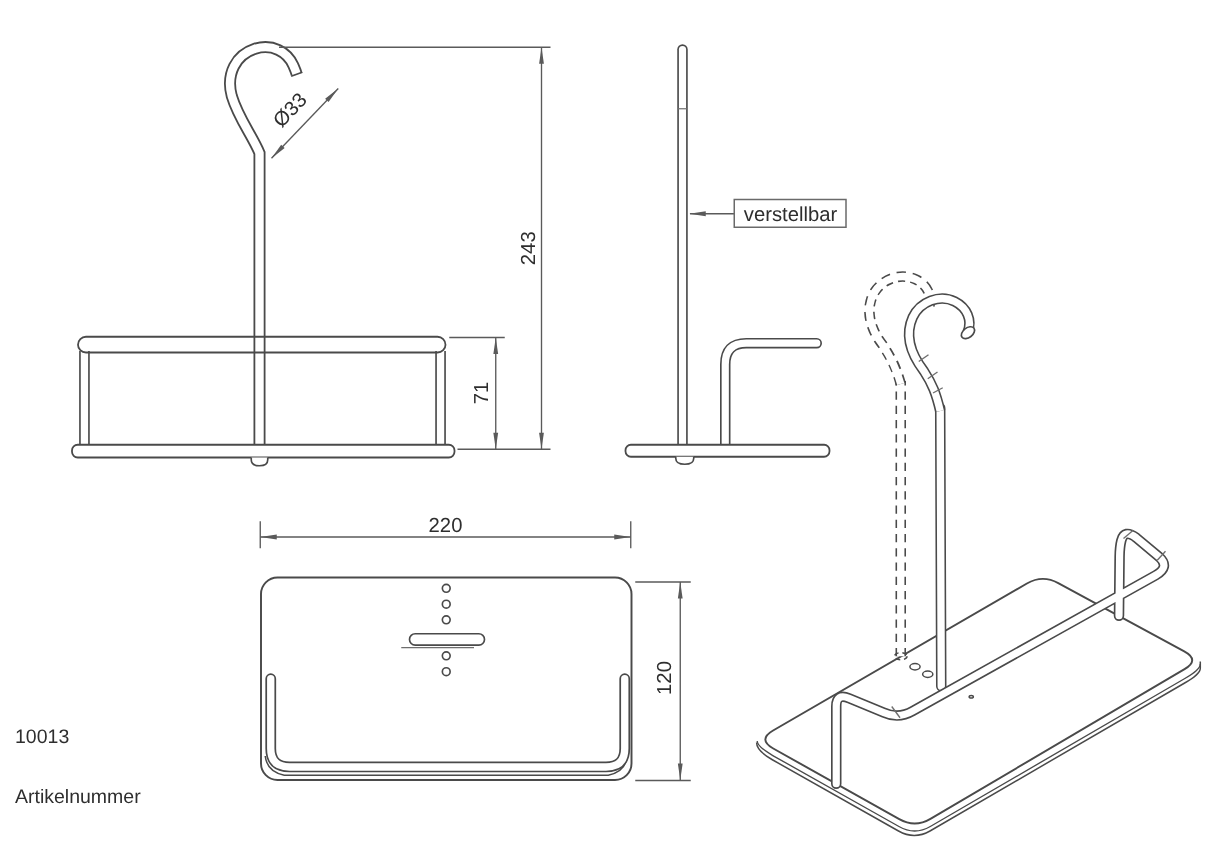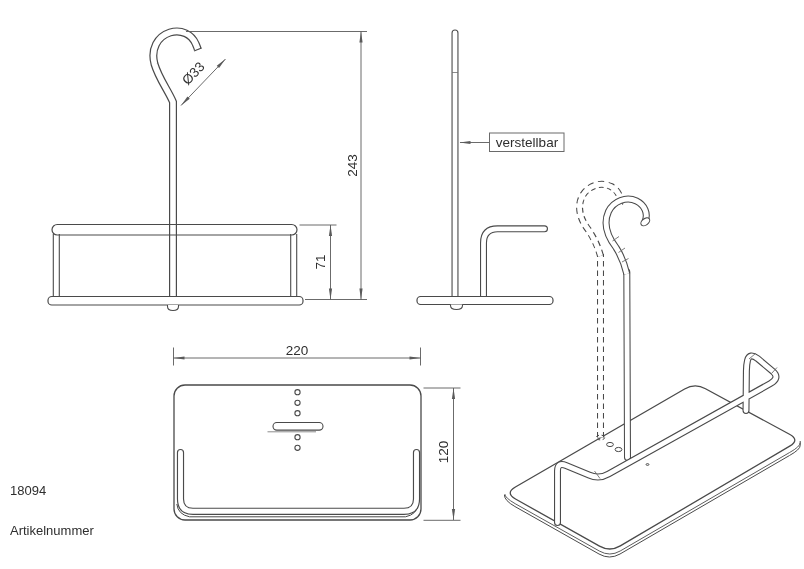--- a/index.html
+++ b/index.html
@@ -147,14 +147,14 @@
       <line class="tick" stroke-width="0.9" x1="618.5" y1="252.5" x2="625" y2="248"></line>
       <line class="tick" stroke-width="0.9" x1="622" y1="262" x2="628.5" y2="258.5"></line>
       <line class="tick" stroke-width="0.9" x1="612.5" y1="241" x2="619" y2="236.5"></line>
       <line class="tick" stroke-width="0.9" x1="749" y1="359" x2="755.5" y2="353.5"></line>
       <line class="tick" stroke-width="0.9" x1="771.5" y1="373.5" x2="777" y2="367.5"></line>
       <line class="tick" stroke-width="0.9" x1="594.5" y1="471" x2="600" y2="478.5"></line>
     </g>
   </g>
 </svg>
 
-<div id="article"><span>18094</span><br>
+<div id="article"><span>10013</span><br>
 <span>Artikelnummer</span></div>
 
 </body></html>

